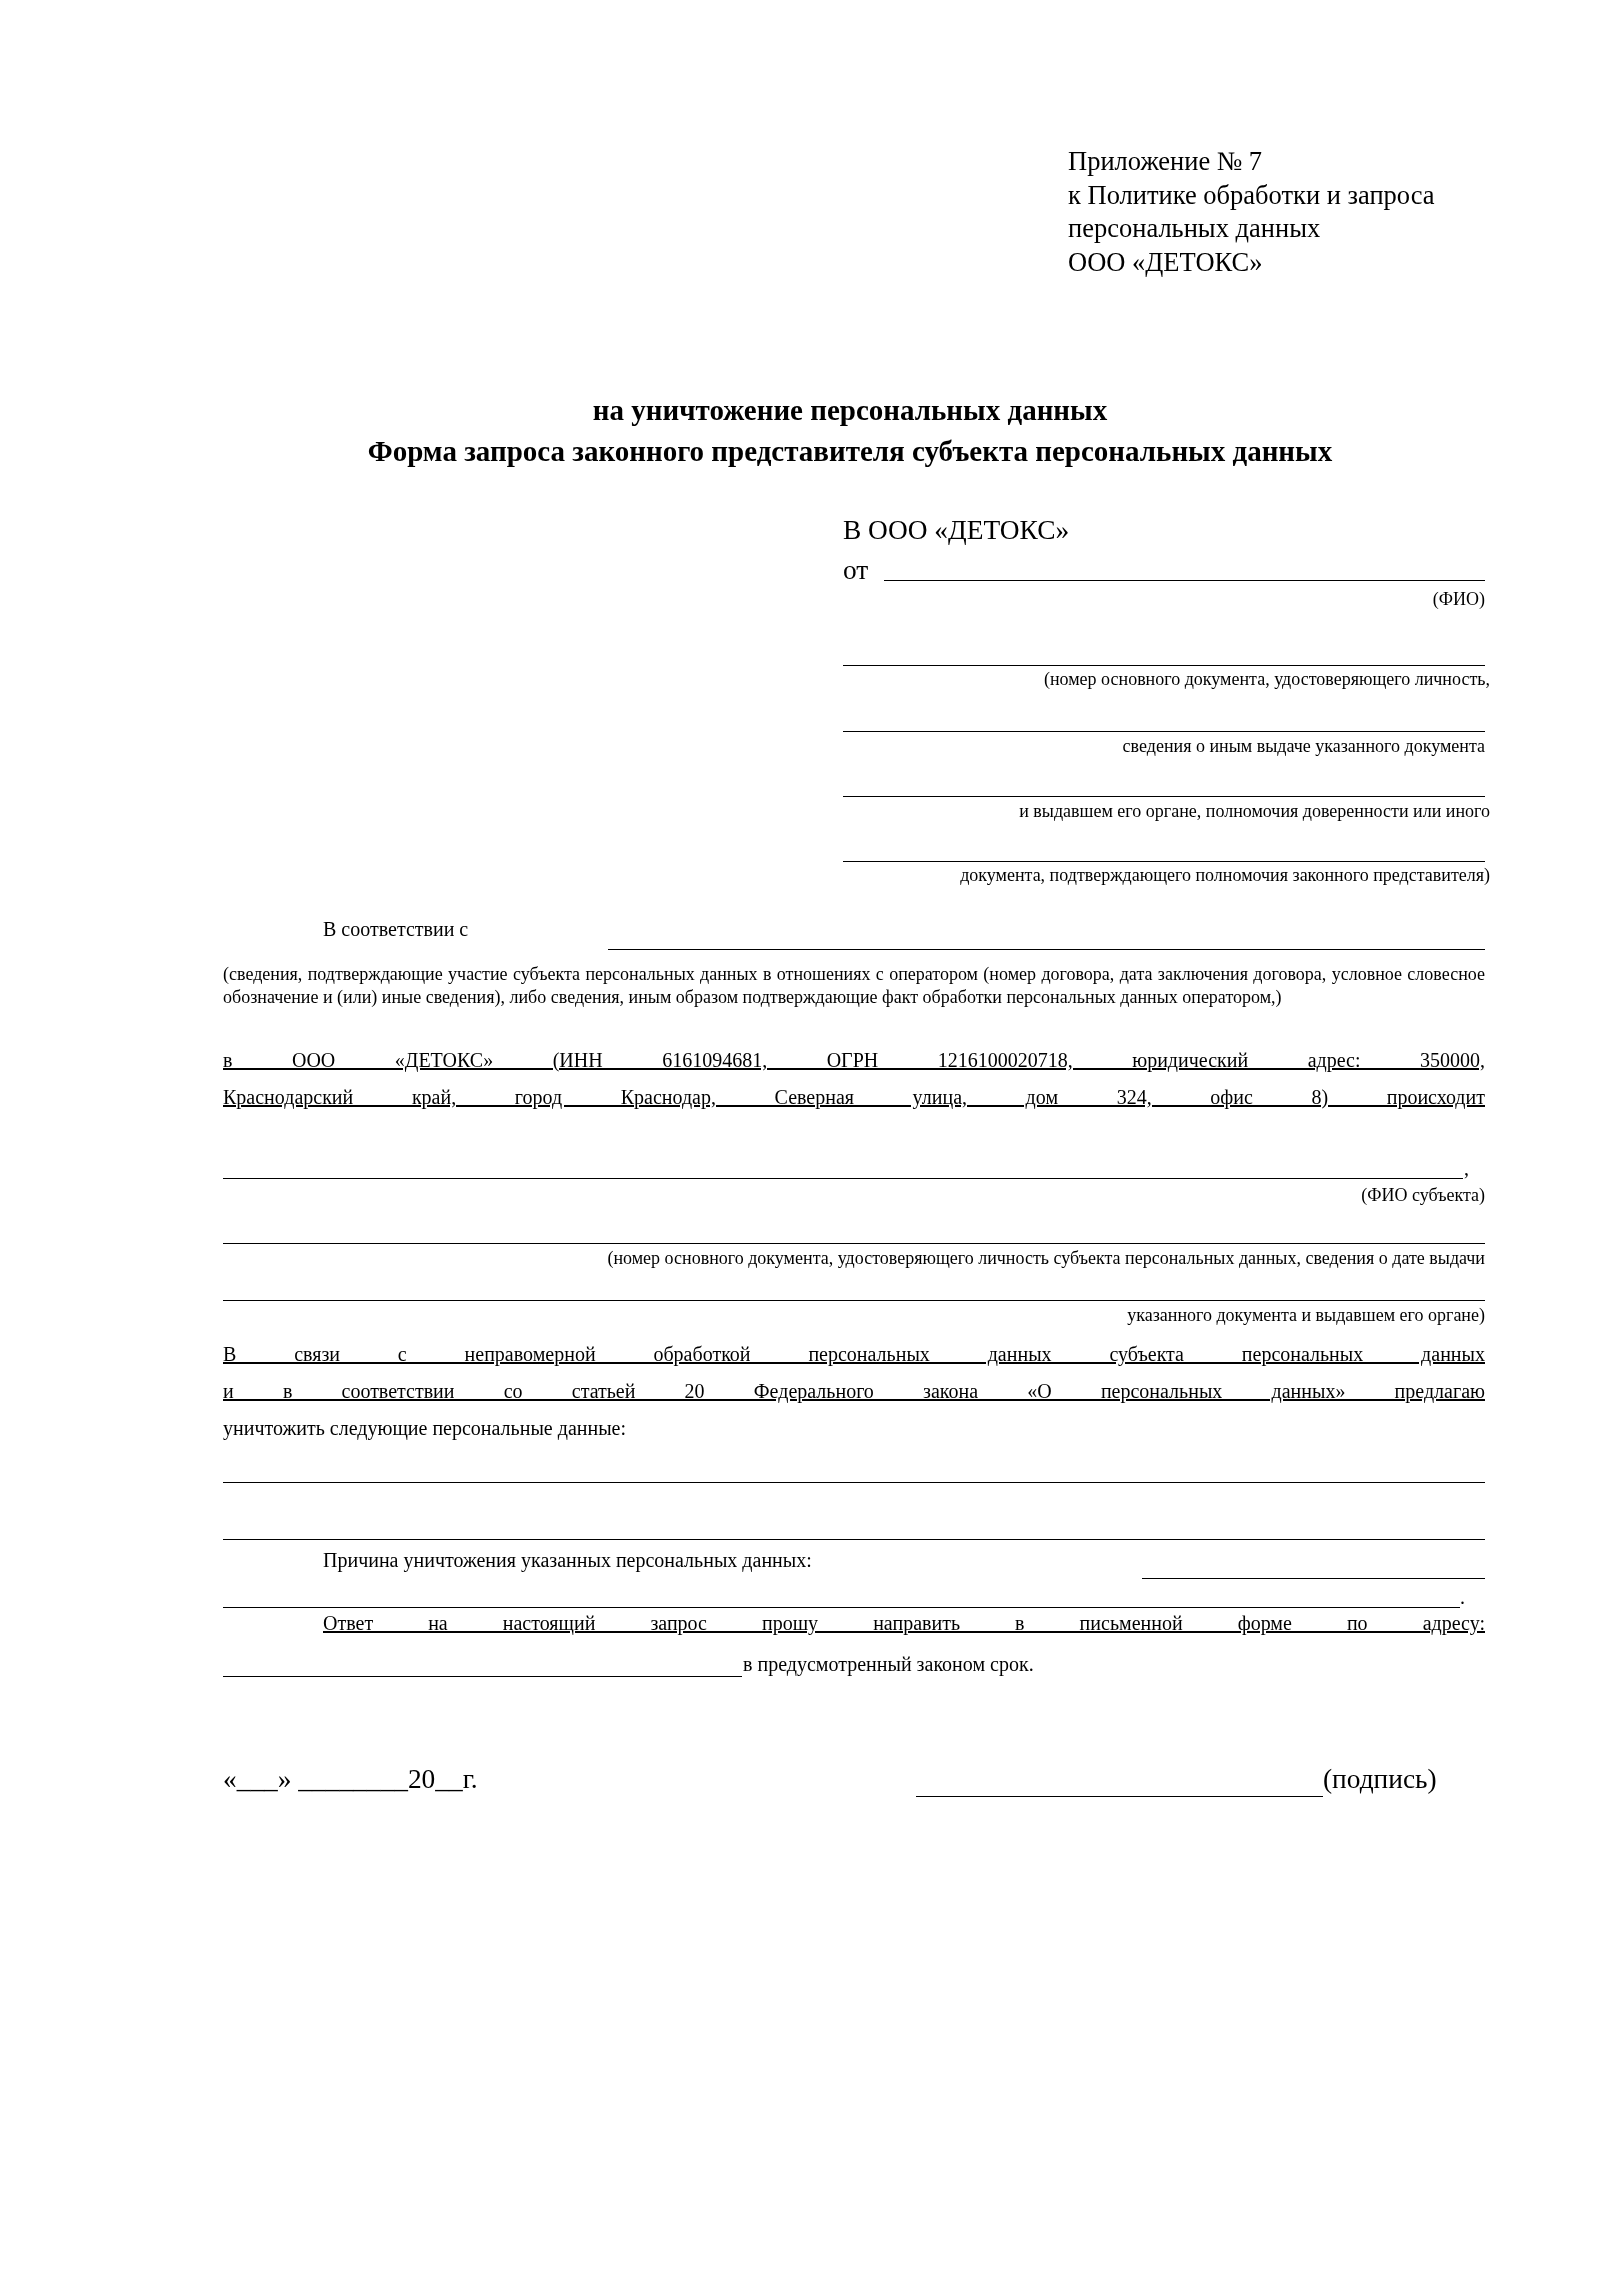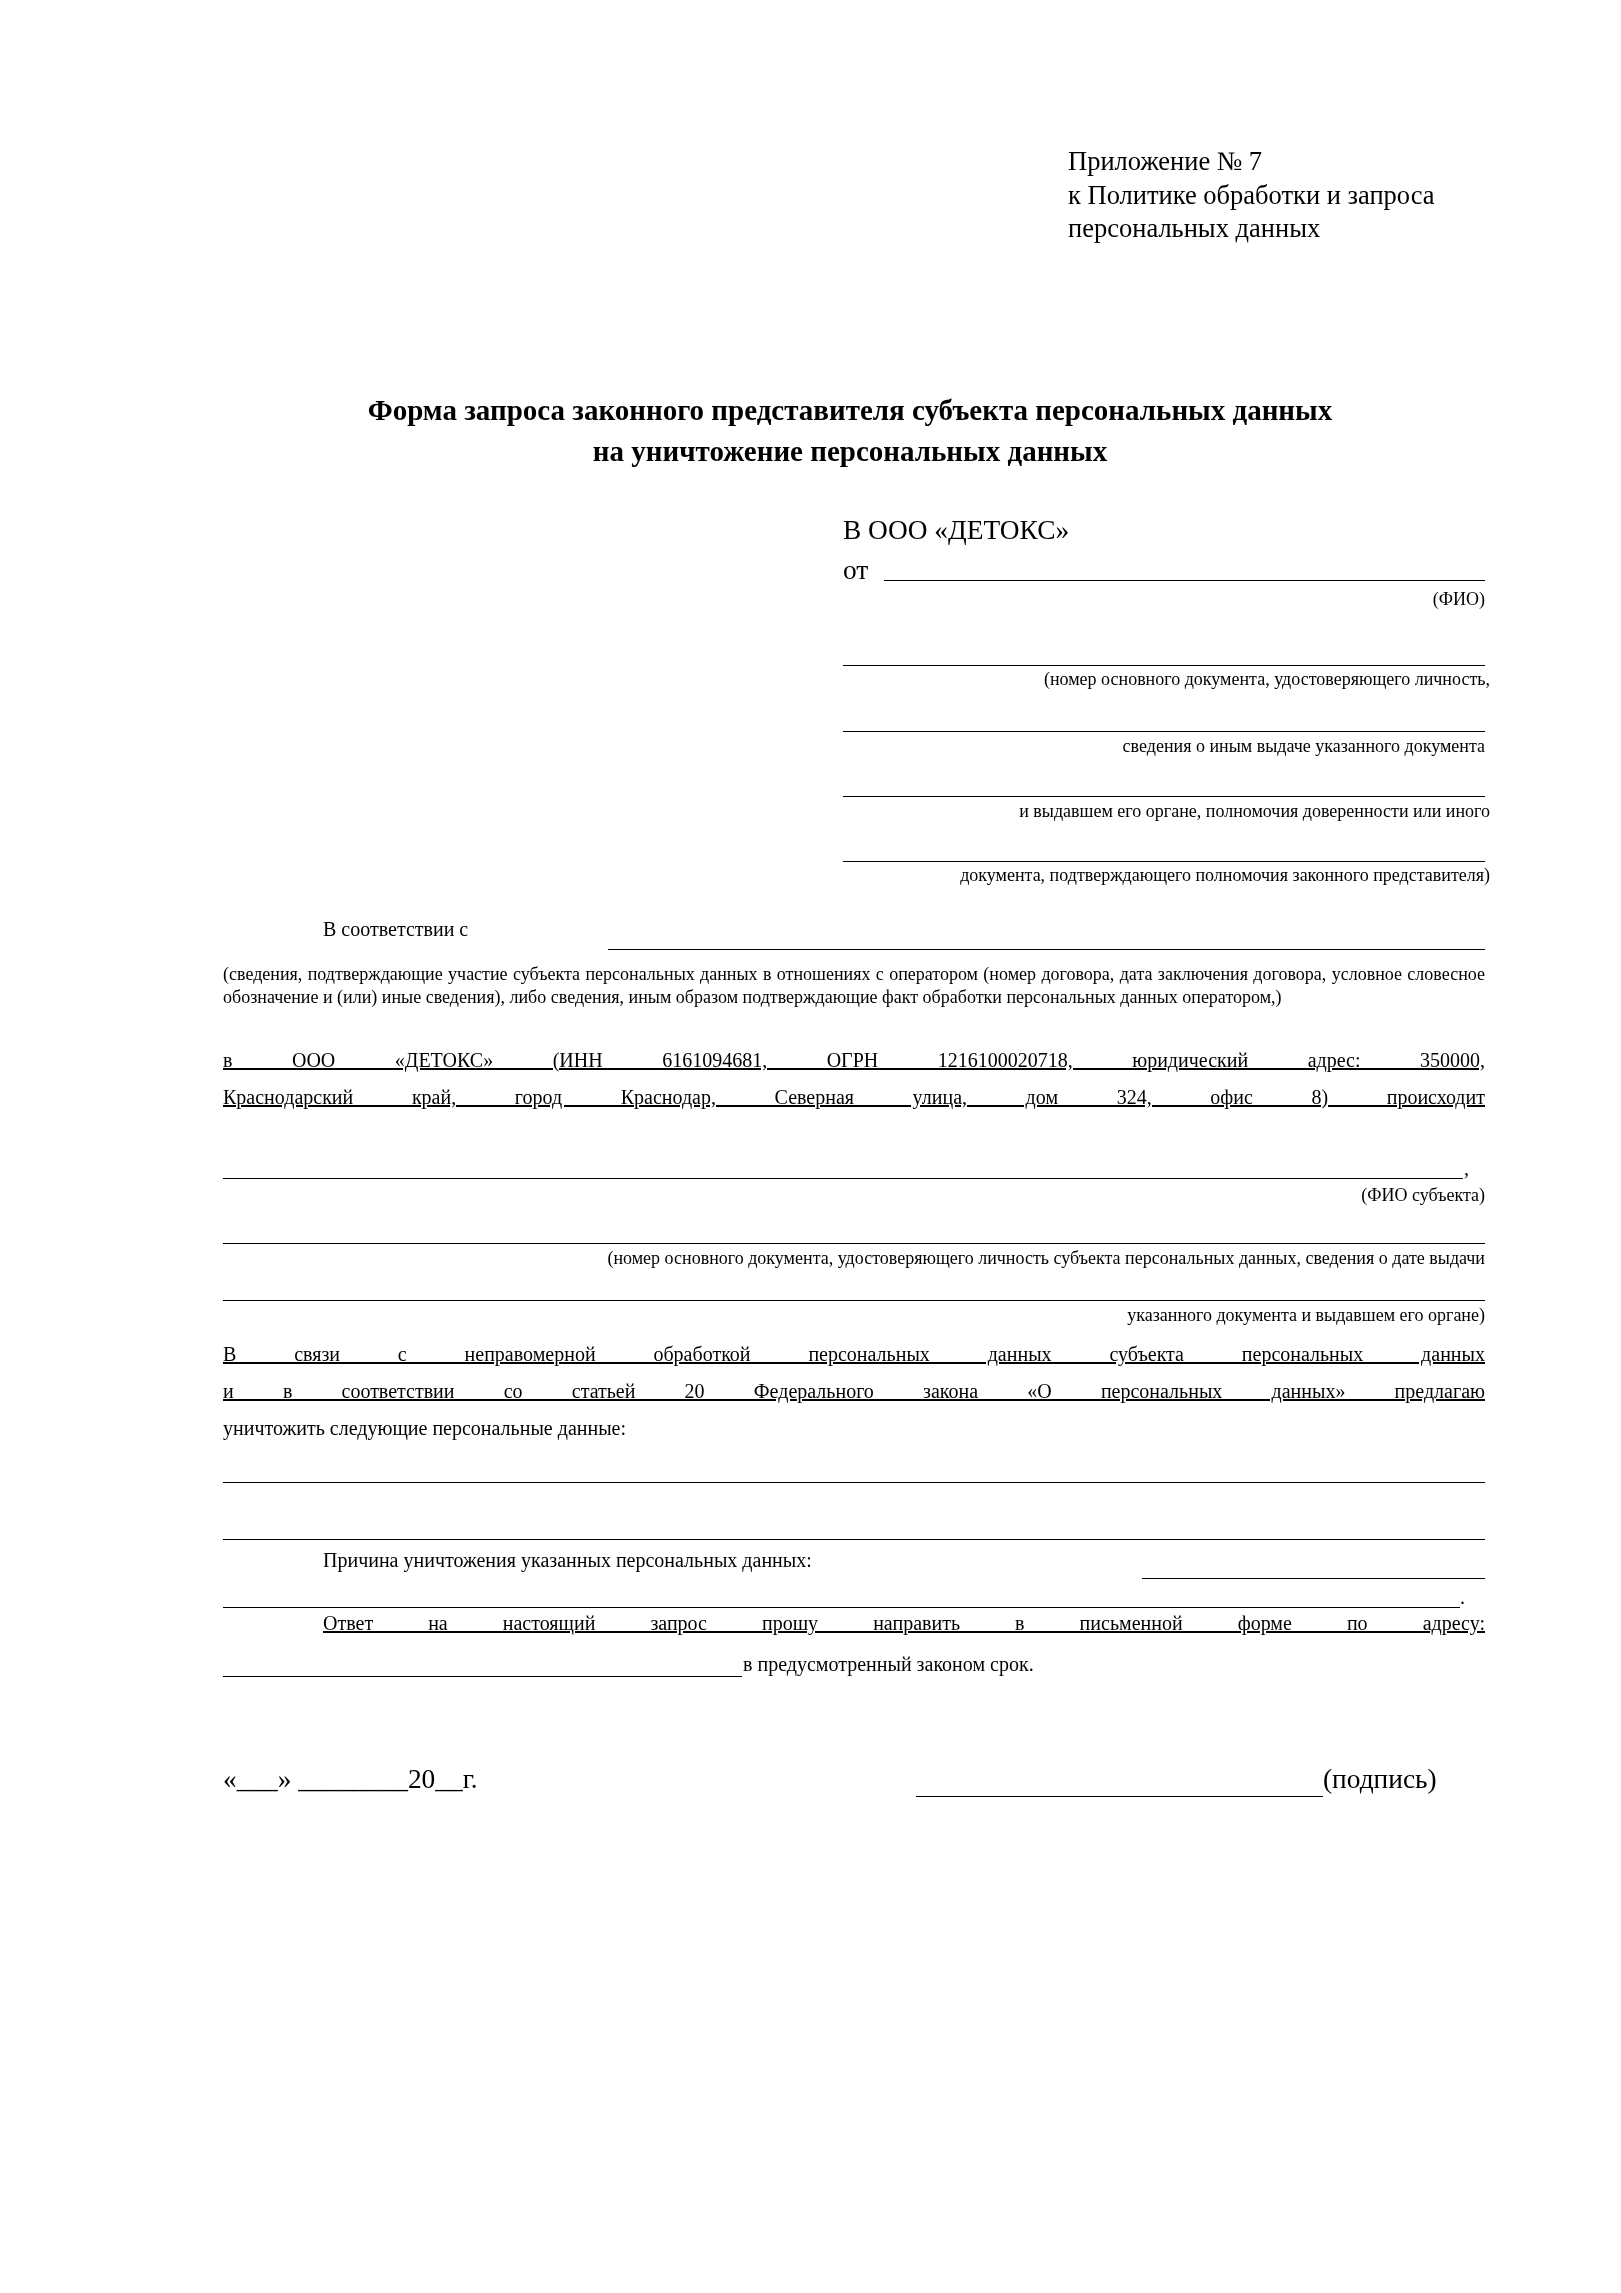--- a/index.html
+++ b/index.html
@@ -100,25 +100,26 @@
 </style>
 </head>
 <body>
 
 <div class="page">
 
   <div class="header-block">
     <div>Приложение № 7</div>
     <div>к Политике обработки и запроса</div>
     <div>персональных данных</div>
+    <div>ООО «ДЕТОКС»</div>
   </div>
 
   <div class="title">
+    <div>на уничтожение персональных данных</div>
     <div>Форма запроса законного представителя субъекта персональных данных</div>
-    <div>на уничтожение персональных данных</div>
   </div>
 
   <div class="addressee">В ООО «ДЕТОКС»</div>
 
   <div class="ot-row">
     <span class="lbl">от</span>
     <div class="rule"></div>
   </div>
   <div class="caption" style="left:843px; top:588px; width:642px;">(ФИО)</div>
 

